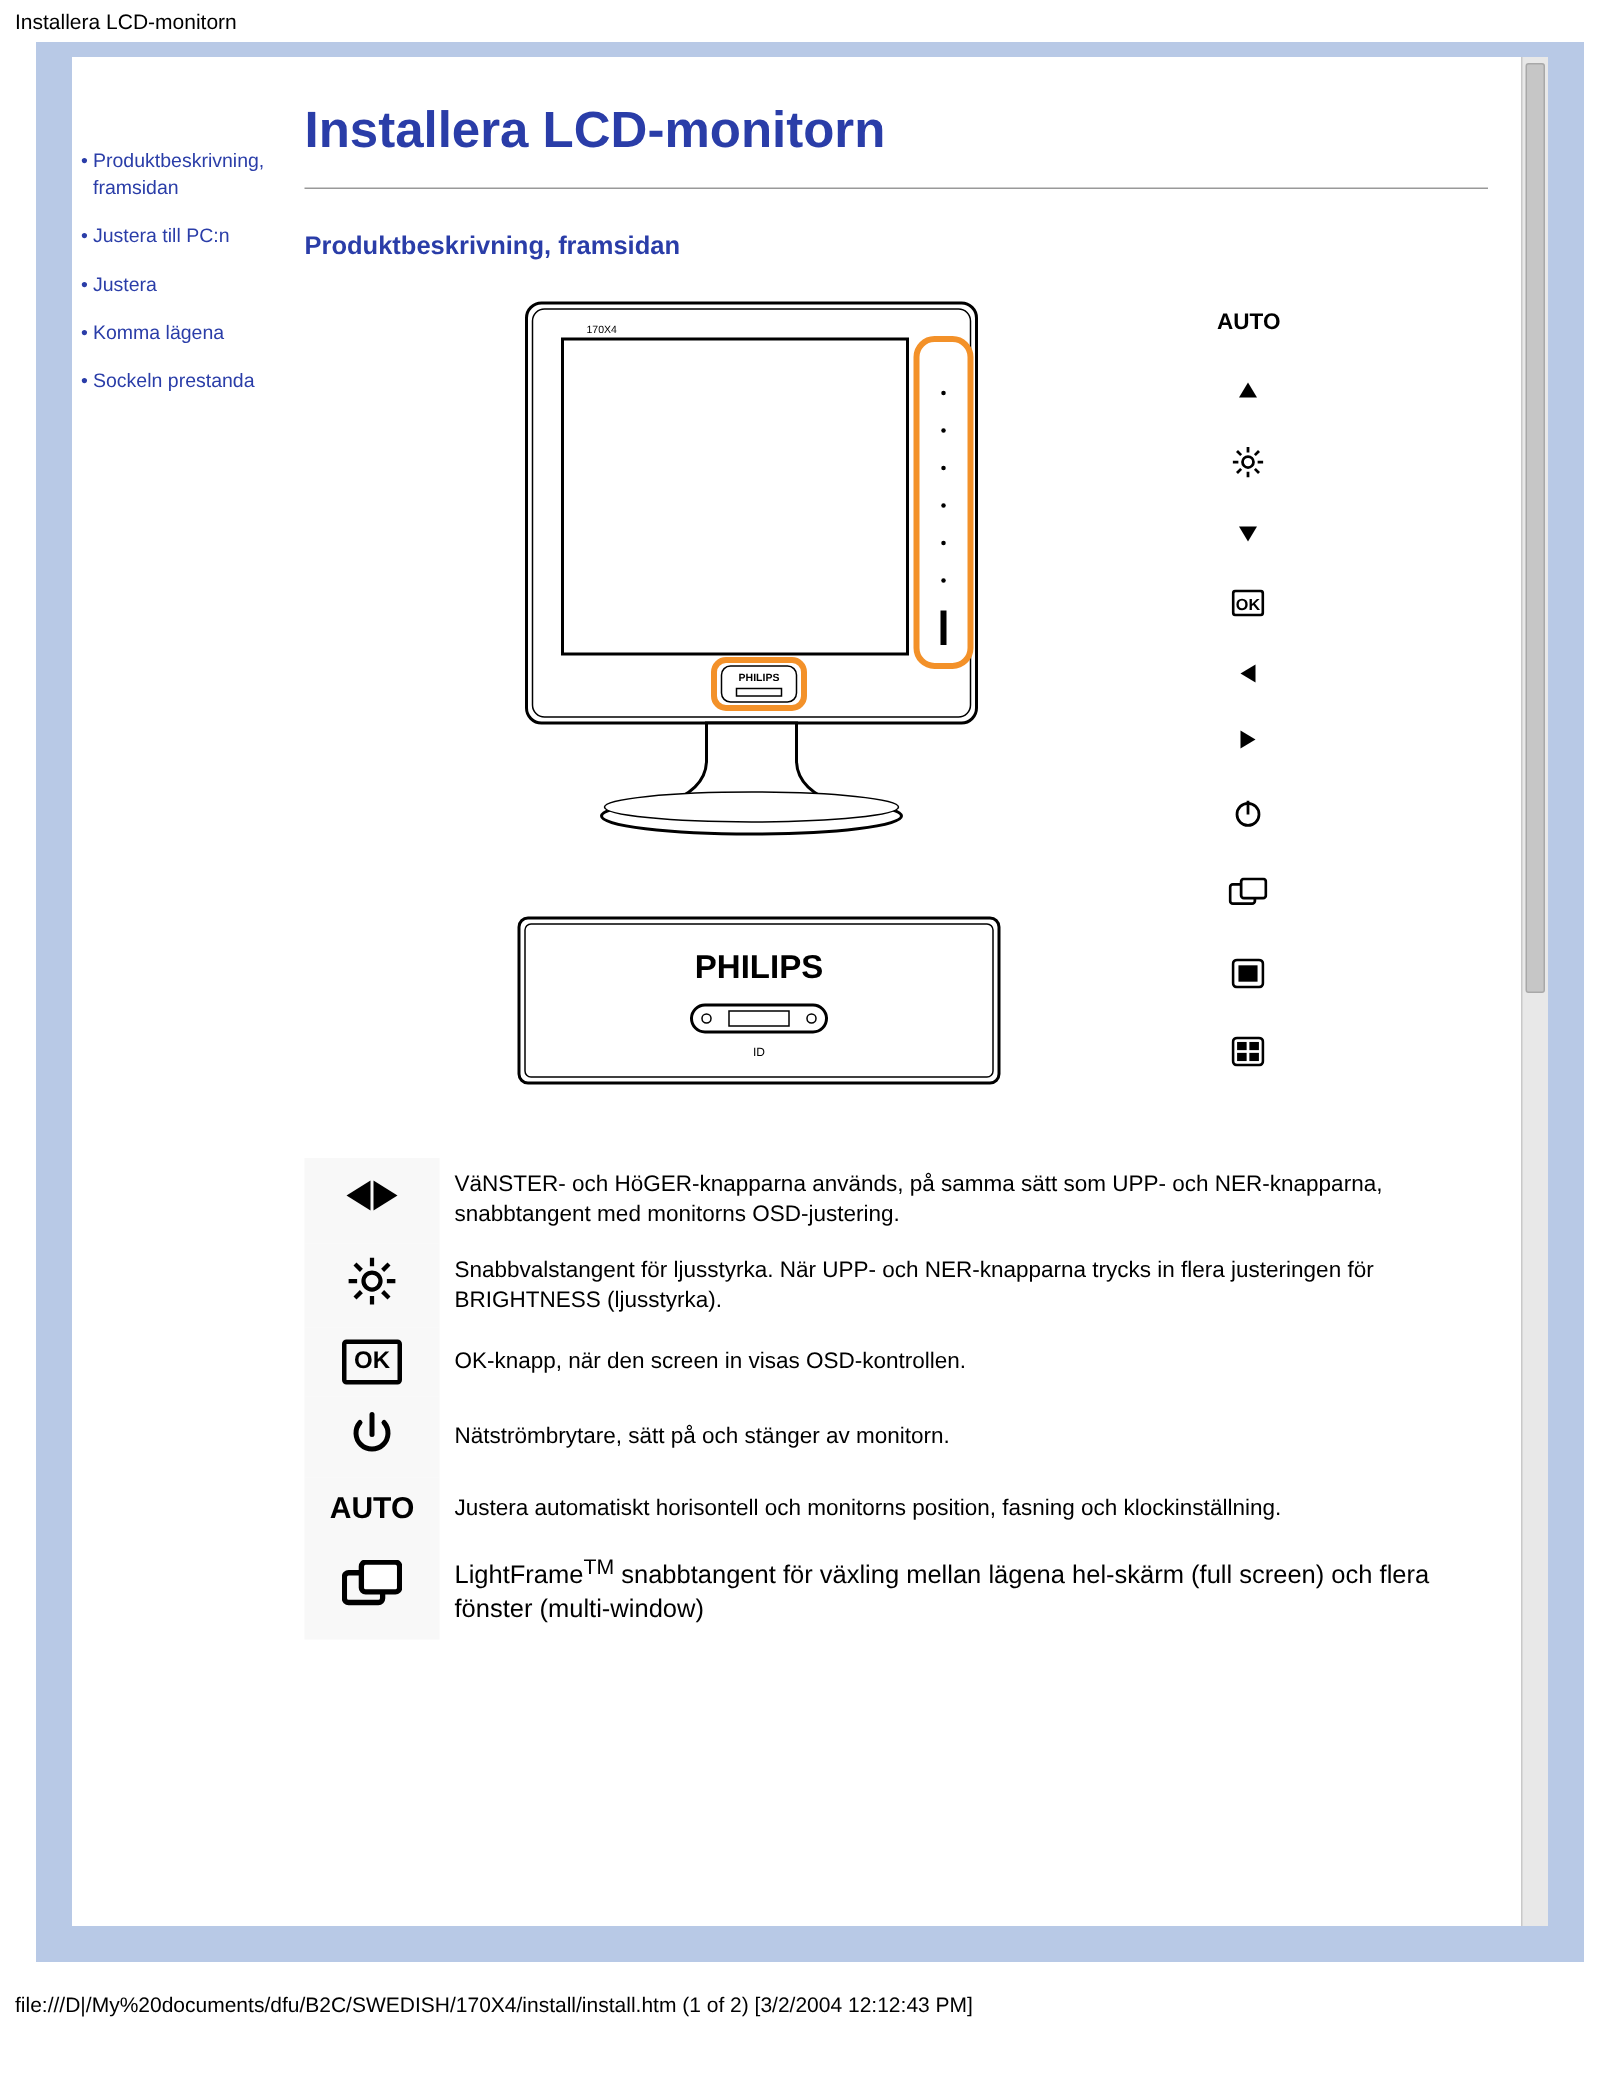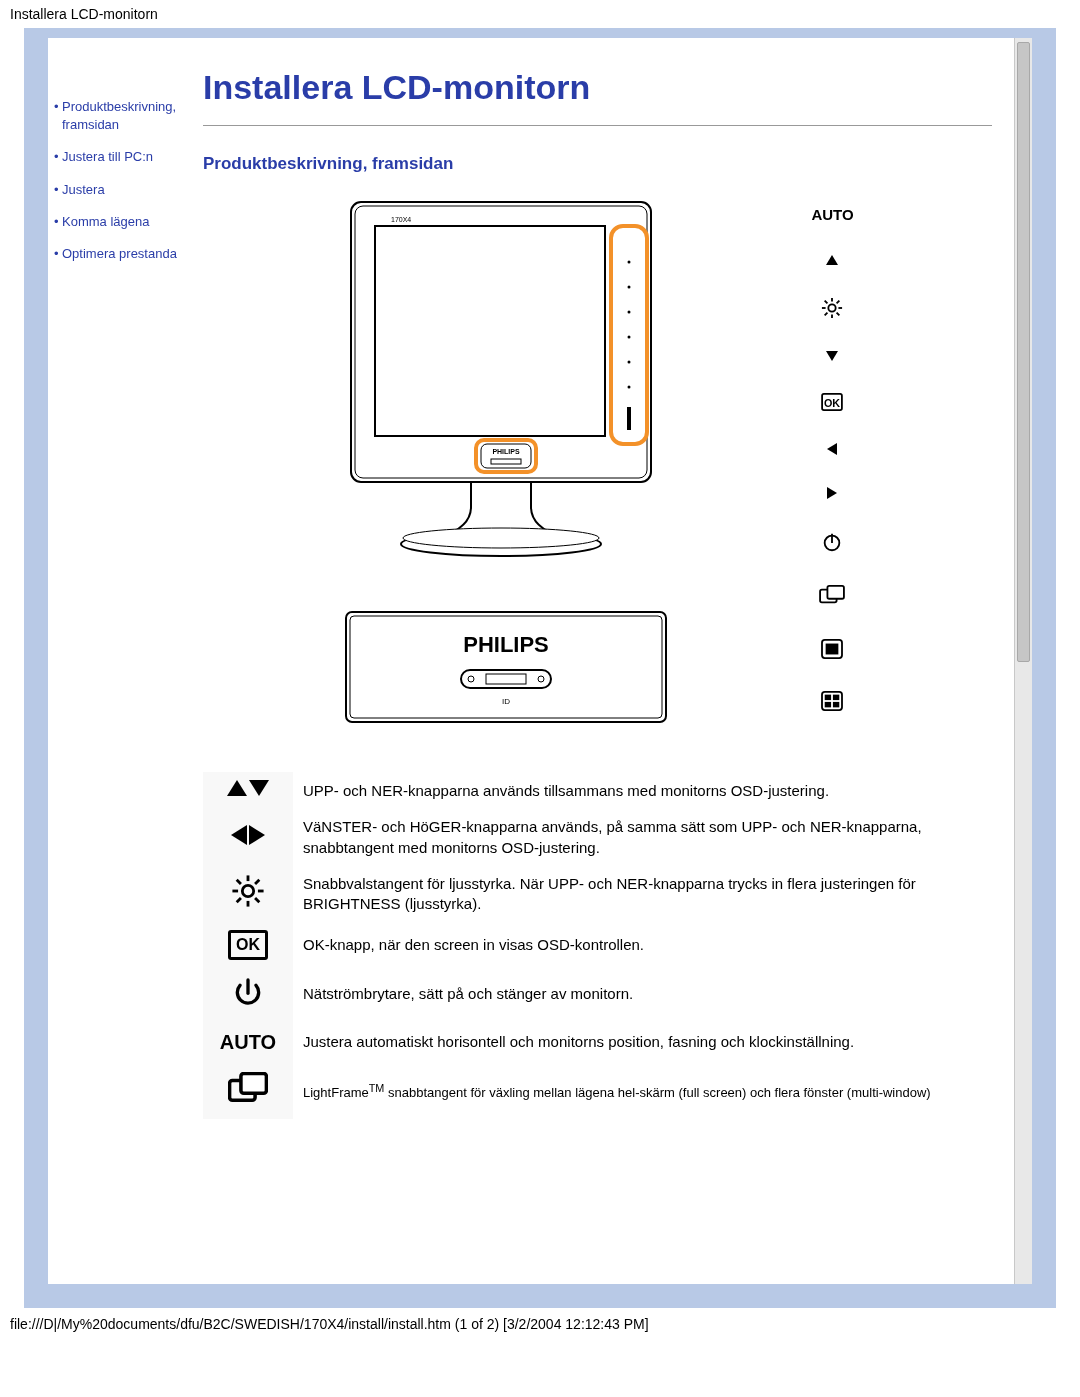--- a/index.html
+++ b/index.html
@@ -82,21 +82,21 @@
     padding: 8px 10px;
     vertical-align: middle;
     font-size: 15px;
     line-height: 1.35;
   }
   .desc-table td.icon-cell {
     width: 90px;
     text-align: center;
     background: #f8f8f8;
   }
-  .small-text td { font-size: 13px; }
+  .small-text td { font-size: 17px; }
   .tri-up {
     display:inline-block; width:0; height:0;
     border-left:10px solid transparent;
     border-right:10px solid transparent;
     border-bottom:16px solid #000;
   }
   .tri-down {
     display:inline-block; width:0; height:0;
     border-left:10px solid transparent;
     border-right:10px solid transparent;
@@ -121,21 +121,21 @@
   .ok-box {
     display:inline-block;
     border:3px solid #000;
     font-weight:bold;
     font-size:16px;
     padding:1px 5px;
     border-radius:3px;
   }
   .footer-bar {
     font-size: 14px;
-    padding: 8px 10px;
+    padding: 20px 10px;
   }
   .scrollbar-track {
     position: absolute;
     right: 0;
     top: 0;
     bottom: 0;
     width: 18px;
     background: #e8e8e8;
     border-left: 1px solid #c8c8c8;
   }
@@ -169,21 +169,21 @@
     <div class="sidebar-item">
       <span class="bullet">•</span>
       <span class="txt">Justera</span>
     </div>
     <div class="sidebar-item">
       <span class="bullet">•</span>
       <span class="txt">Komma lägena</span>
     </div>
     <div class="sidebar-item">
       <span class="bullet">•</span>
-      <span class="txt">Optimera prestanda</span>
+      <span class="txt">Sockeln prestanda</span>
     </div>
   </div>
 
   <div class="main">
     <div class="page-title">Installera LCD-monitorn</div>
     <hr class="rule">
     <div class="section-title">Produktbeskrivning, framsidan</div>
 
     <div class="illustration">
 
@@ -273,26 +273,20 @@
             <rect x="4" y="4" width="7" height="6" fill="#000"></rect>
             <rect x="13" y="4" width="7" height="6" fill="#000"></rect>
             <rect x="4" y="12" width="7" height="6" fill="#000"></rect>
             <rect x="13" y="12" width="7" height="6" fill="#000"></rect>
           </svg>
       </div>
     </div>
 
     <table class="desc-table">
       <tbody>
-          <tr>
-        <td class="icon-cell">
-          <span class="tri-up"></span><span class="tri-down" style="margin-left:2px;"></span>
-        </td>
-        <td>UPP- och NER-knapparna används tillsammans med monitorns OSD-justering.</td>
-      </tr>
       <tr>
         <td class="icon-cell">
           <span class="tri-left"></span><span class="tri-right" style="margin-left:2px;"></span>
         </td>
         <td>VäNSTER- och HöGER-knapparna används, på samma sätt som UPP- och NER-knapparna, snabbtangent med monitorns OSD-justering.</td>
       </tr>
       <tr>
         <td class="icon-cell">
           <svg width="34" height="34" viewBox="0 0 24 24">
                 <circle cx="12" cy="12" r="4" fill="none" stroke="#000" stroke-width="2"></circle>

